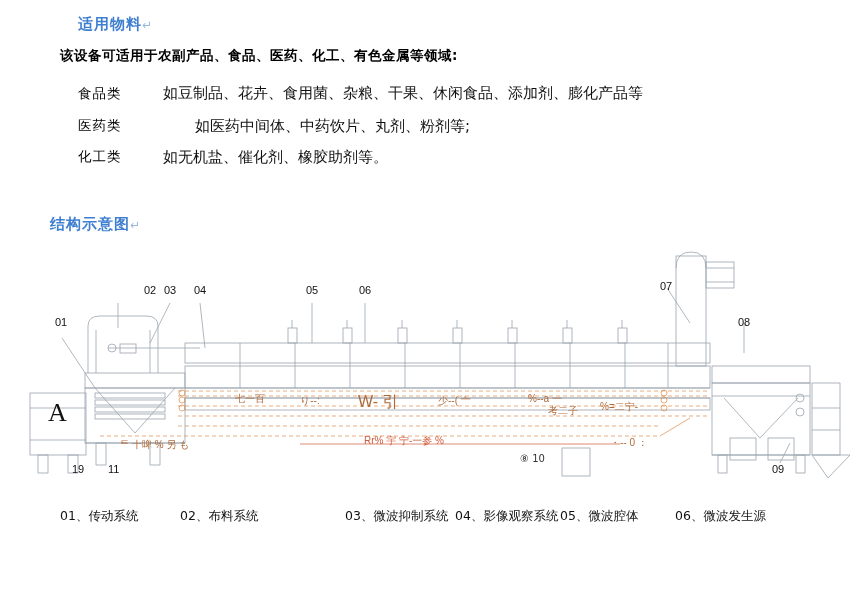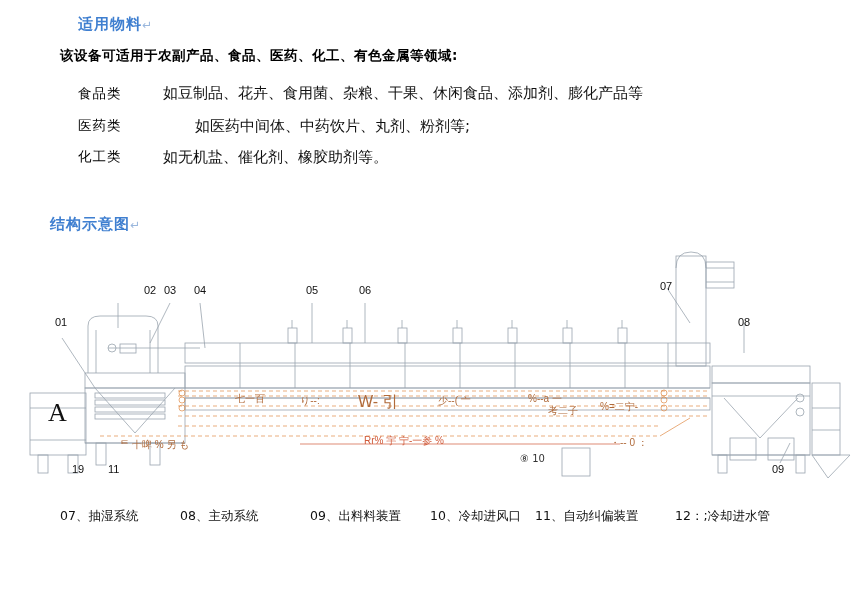--- a/index.html
+++ b/index.html
@@ -245,20 +245,20 @@
   <div class="callout" style="left:528px;top:144px;color:#b06a3a;font-size:10px;">%--a 一</div>
   <div class="callout" style="left:548px;top:156px;color:#b06a3a;font-size:10px;">考二子</div>
   <div class="callout" style="left:600px;top:152px;color:#b06a3a;font-size:10px;">%=二宁-</div>
   <div class="callout" style="left:610px;top:188px;color:#b06a3a;font-size:10px;">・-- 0 ：</div>
   <div class="callout" style="left:120px;top:190px;color:#b06a3a;font-size:10px;">ᄐ 十啤 % 另 も</div>
   <div class="callout" style="left:364px;top:186px;color:#d05a3a;font-size:10px;text-align:center;">Rr% 宇 宁-一参 %</div>
 </div>
 
 <div id="legend">
   <div class="lrow">
-    <span class="cell r1c0">07、抽湿系统</span>
-    <span class="cell r1c1">08、主动系统</span>
-    <span class="cell r1c2">09、出料料装置</span>
-    <span class="cell r1c3">10、冷却进风口</span>
-    <span class="cell r1c4">11、自动纠偏装置</span>
-    <span class="cell r1c5">12：;冷却进水管</span>
+    <span class="cell r0c0">01、传动系统</span>
+    <span class="cell r0c1">02、布料系统</span>
+    <span class="cell r0c2">03、微波抑制系统</span>
+    <span class="cell r0c3">04、影像观察系统</span>
+    <span class="cell r0c4">05、微波腔体</span>
+    <span class="cell r0c5">06、微波发生源</span>
   </div>
 </div>
 
 </body></html>

